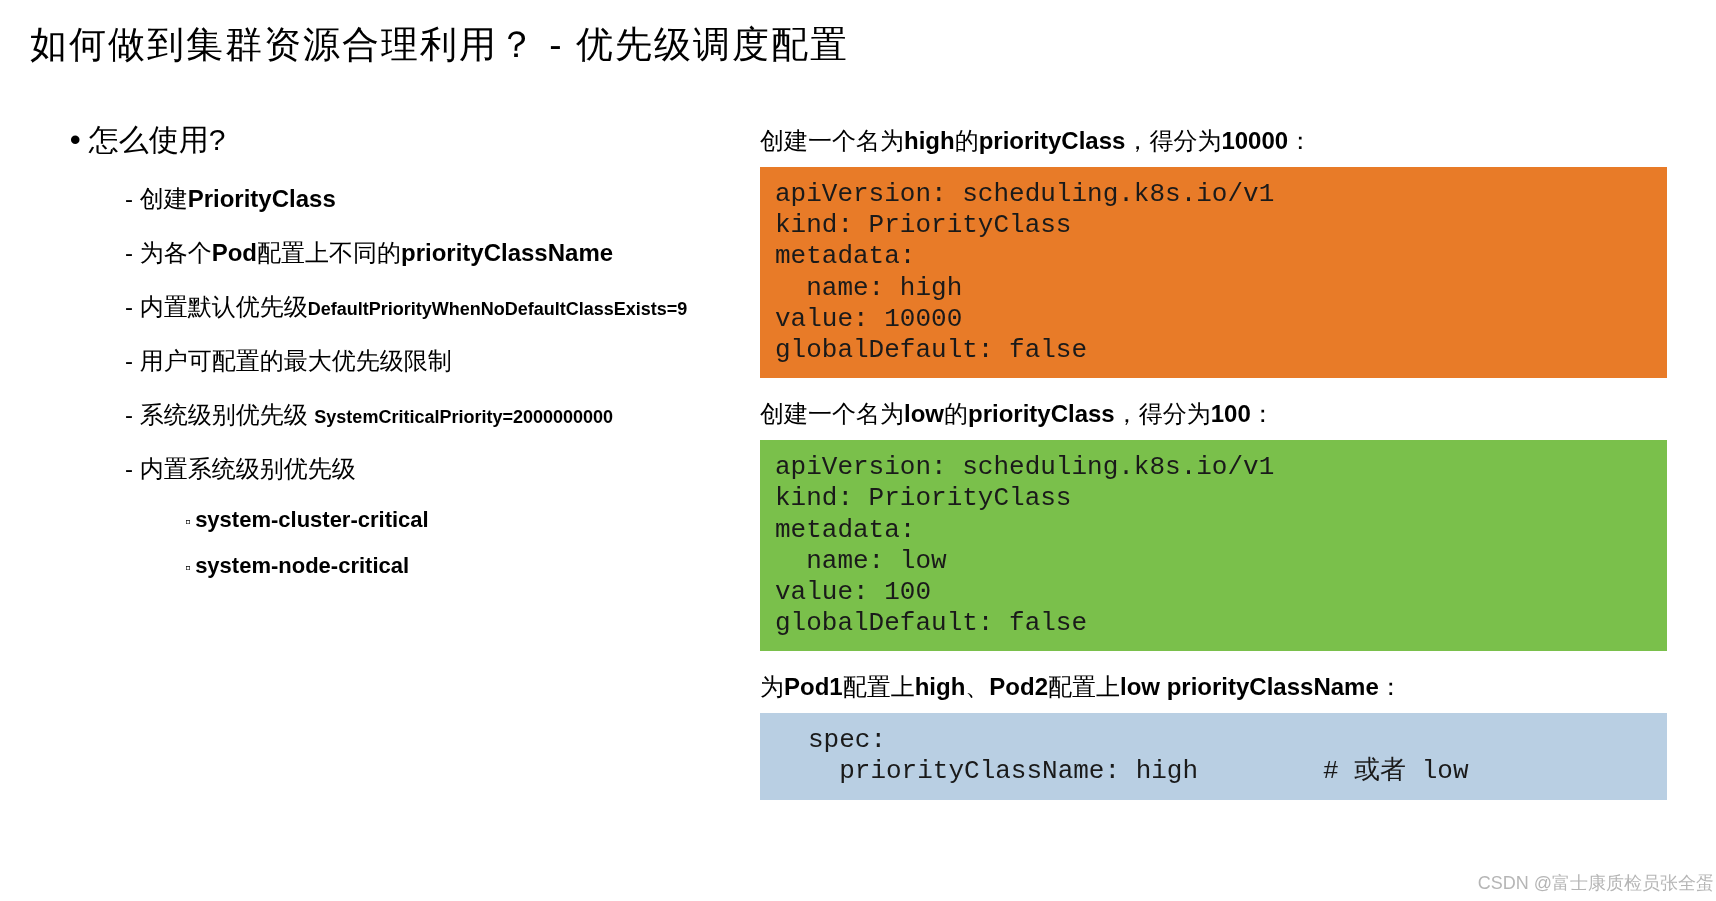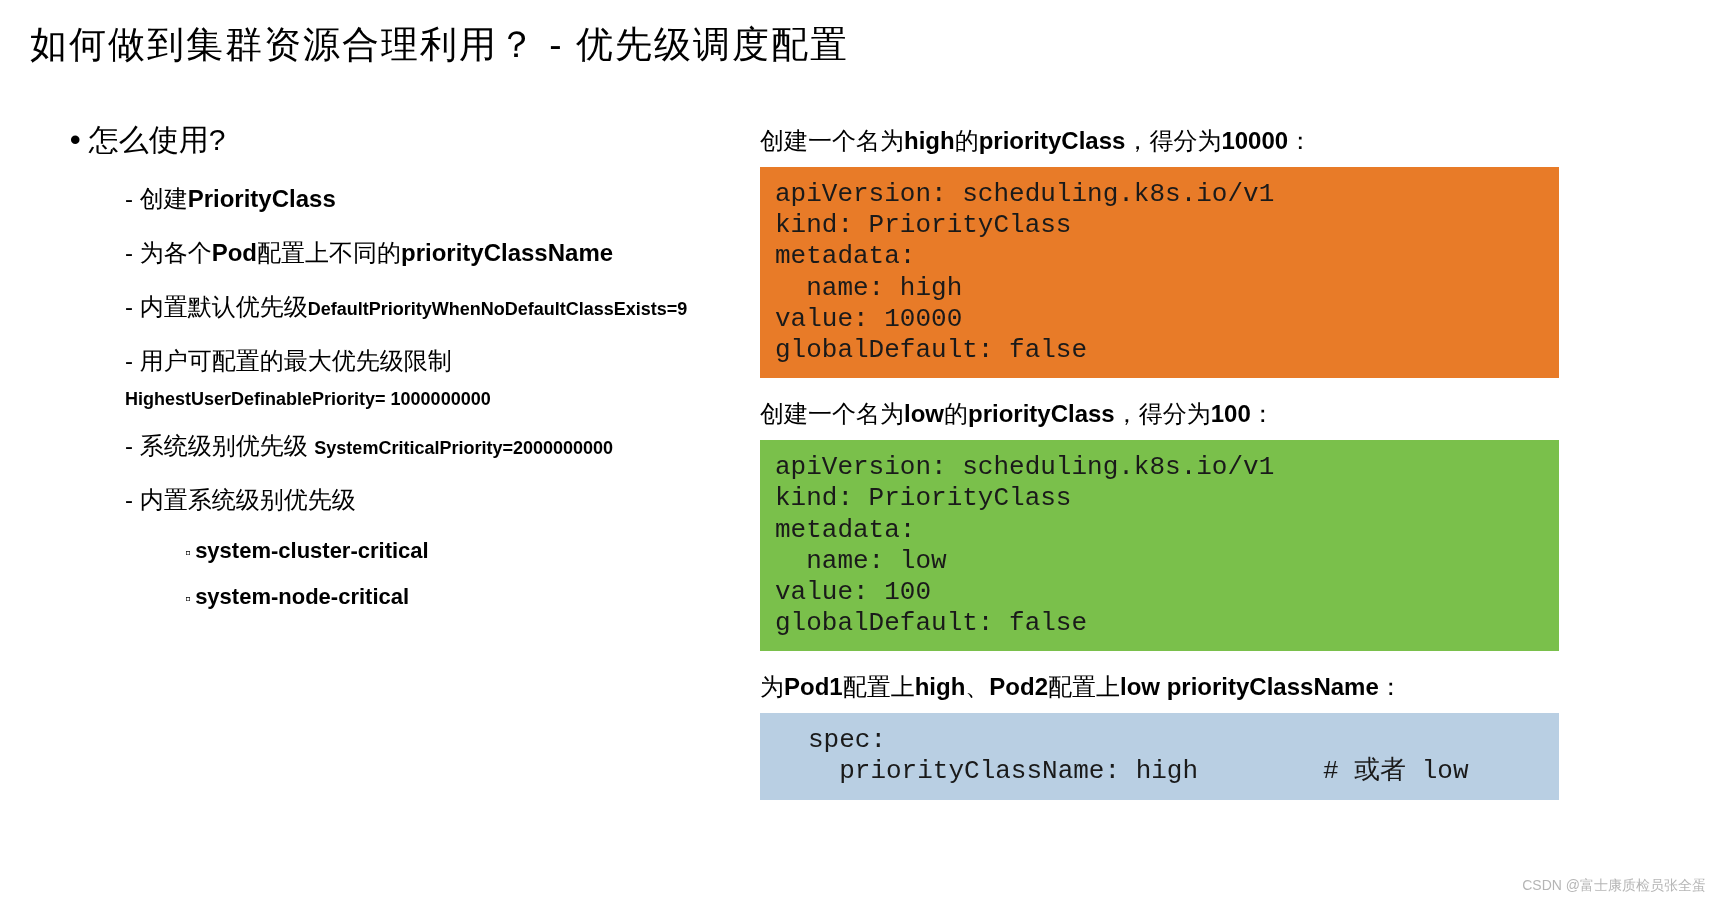--- a/index.html
+++ b/index.html
@@ -16,21 +16,21 @@
       font-weight: 400;
       margin-bottom: 50px;
       margin-left: 10px;
       letter-spacing: 2px;
     }
     .container {
       display: flex;
       gap: 60px;
     }
     .left-col { width: 680px; padding-left: 30px; }
-    .right-col { width: 799px; }
+    .right-col { width: 907px; }
     .bullet1 { font-size: 30px; margin-bottom: 22px; margin-left: 20px; }
     .bullet1::before { content: "• "; font-weight: bold; }
     .bullet2 { font-size: 24px; margin-bottom: 22px; margin-left: 75px; }
     .bullet2::before { content: "- "; }
     .bullet3 { font-size: 22px; font-weight: bold; margin-bottom: 20px; margin-left: 135px; }
     .bullet3::before { content: "▫  "; font-weight: normal; font-size: 16px; }
     .small-code { font-size: 18px; font-weight: bold; margin-left: 75px; margin-top: -10px; margin-bottom: 20px; font-family: "Microsoft YaHei", sans-serif; }
     .inline-code { font-size: 18px; font-weight: bold; }
     .bold { font-weight: bold; }
     .caption { font-size: 24px; margin-bottom: 10px; margin-top: 5px; }
@@ -42,22 +42,22 @@
       white-space: pre;
       line-height: 1.2;
       color: #1a1a1a;
     }
     .orange { background: #e87b28; color: #1a1a1a; }
     .green  { background: #7ac04b; color: #1a1a1a; }
     .blue   { background: #b9cfe3; color: #1a1a1a; padding-left: 48px; }
     .watermark {
       position: absolute;
       bottom: 6px;
-      right: 10px;
-      font-size: 14px;
+      right: 2px;
+      font-size: 18px;
       color: rgba(120,120,120,0.55);
       font-family: Arial, sans-serif;
     }
   </style>
 </head>
 <body>
 
 <h1 class="title">如何做到集群资源合理利用？ - 优先级调度配置</h1>
 
 <div class="container">
@@ -72,21 +72,20 @@
     <div class="bullet2">
       <span>为各个</span><span class="bold">Pod</span><span>配置上不同的</span><span class="bold">priorityClassName</span>
     </div>
 
 
     <div class="bullet2">
       <span>内置默认优先级</span><span class="inline-code">DefaultPriorityWhenNoDefaultClassExists=9</span>
     </div>
 
     <div class="bullet2">用户可配置的最大优先级限制</div>
-    <div class="small-code">HighestUserDefinablePriority= 1000000000</div>
 
     <div class="bullet2">
       <span>系统级别优先级</span>  <span class="inline-code">SystemCriticalPriority=2000000000</span>
     </div>
 
     <div class="bullet2">内置系统级别优先级</div>
 
     <div class="bullet3">system-cluster-critical</div>
     <div class="bullet3">system-node-critical</div>
   </div>

